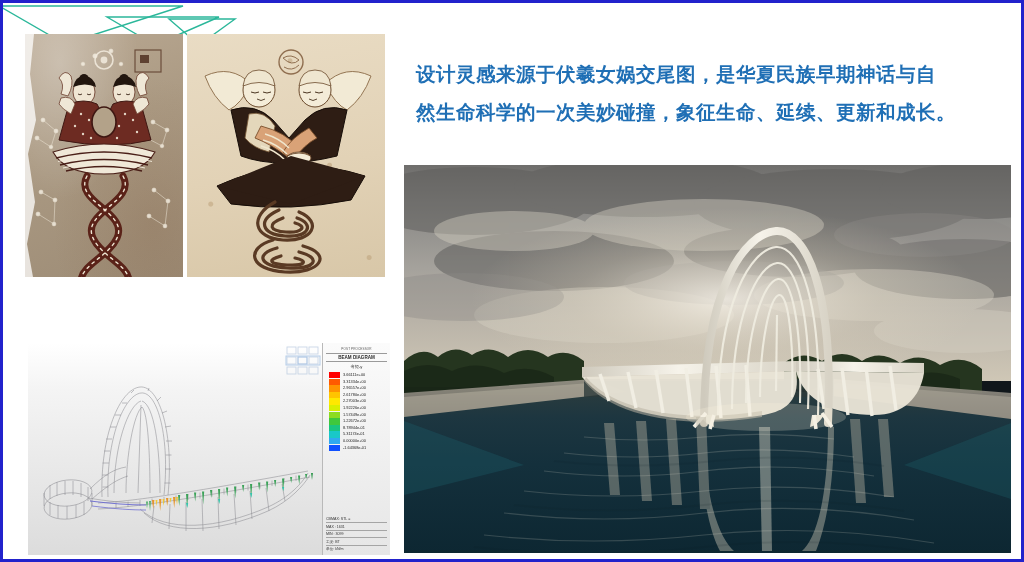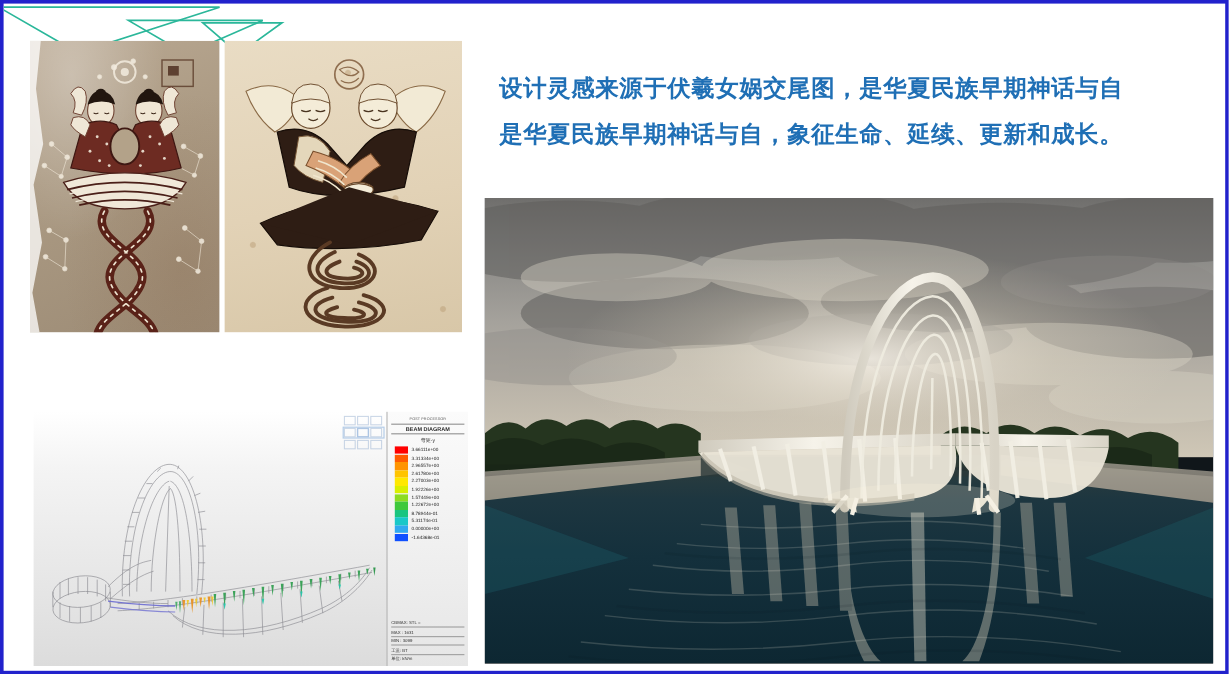--- a/index.html
+++ b/index.html
@@ -279,21 +279,21 @@
             <path d="M94 222 C 80 226, 82 230, 100 231 C 118 232, 122 227, 108 224"></path>
           </g>
         </g>
       </svg>
     </div>
 
   </div>
 
   <div class="headline">
     <span class="ln">设计灵感来源于伏羲女娲交尾图，是华夏民族早期神话与自</span>
-    <span class="ln">是华夏民族早期神话与自，象征生命、延续、更新和成长。</span>
+    <span class="ln">然生命科学的一次美妙碰撞，象征生命、延续、更新和成长。</span>
   </div>
 
   <div class="render">
     <svg viewBox="0 0 607 388" preserveAspectRatio="none" aria-hidden="true">
       <defs>
         <linearGradient id="sky" x1="0" y1="0" x2="0" y2="1">
           <stop offset="0%" stop-color="#6f6e6c"></stop>
           <stop offset="22%" stop-color="#8b8a87"></stop>
           <stop offset="48%" stop-color="#a5a29c"></stop>
           <stop offset="72%" stop-color="#b9b3a8"></stop>

